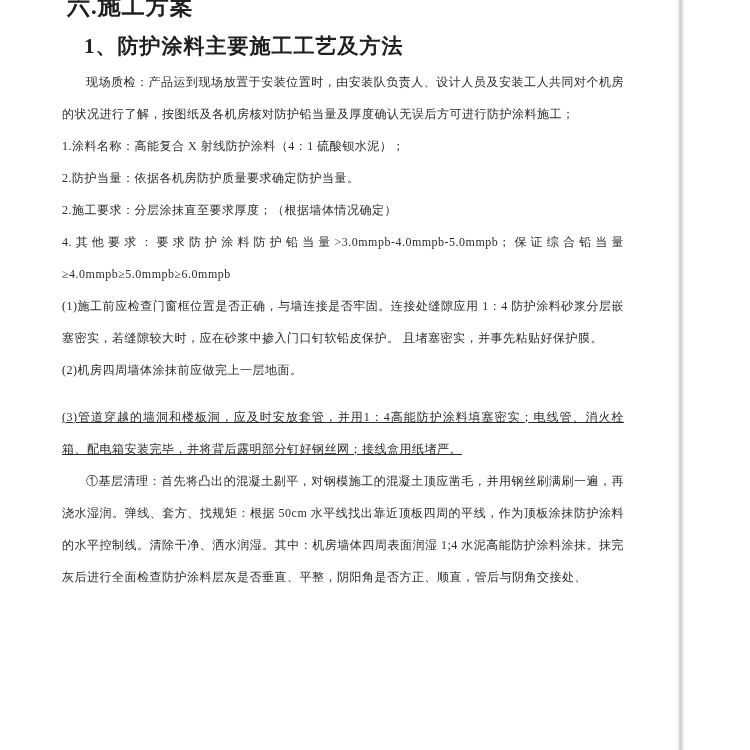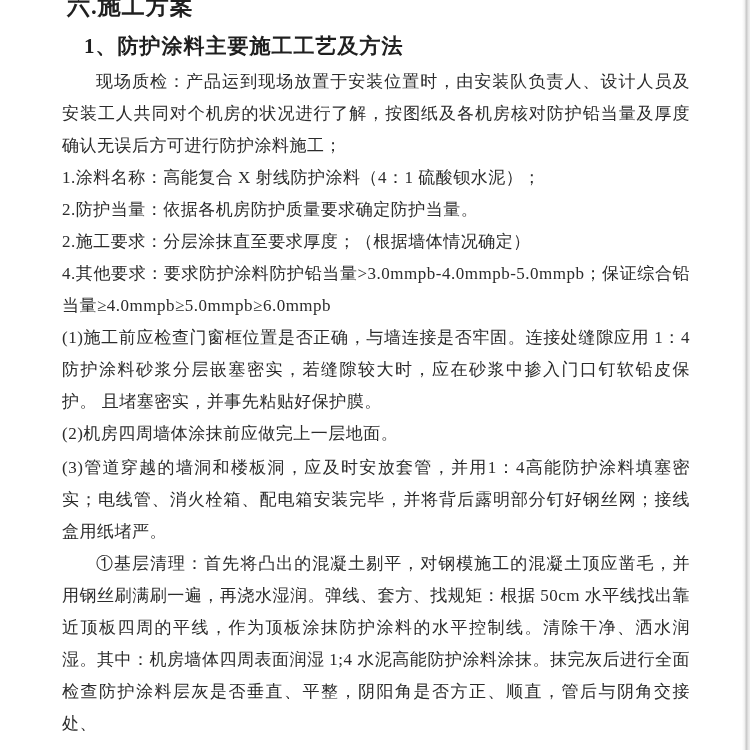--- a/index.html
+++ b/index.html
@@ -2,21 +2,21 @@
 <html style="--text-color: #2b2b2b; --title-color: #1f1f1f; --bg-color: #ffffff; --edge-line: #c9c9c9; --edge-fill: #f0f0f0;"><head>
 <meta charset="utf-8">
 <style>
   html, body {
     margin: 0;
     padding: 0;
     background: #ffffff;
   }
   .page {
     position: relative;
-    width: 750px;
+    width: 684px;
     height: 750px;
     background: var(--bg-color, #ffffff);
     overflow: hidden;
     font-family: "Liberation Serif", "DejaVu Serif", serif;
   }
   .content {
     padding: 0 60px 0 62px;
   }
   .doc-title {
     font-size: 23px;
@@ -29,31 +29,32 @@
   .doc-heading {
     font-size: 21px;
     font-weight: bold;
     color: var(--title-color, #1f1f1f);
     margin: 12px 0 7px 22px;
     letter-spacing: 1px;
     line-height: 26px;
   }
   .paragraphs p {
     margin: 0;
-    font-size: 17px;
+    font-size: 12px;
     line-height: 32px;
     letter-spacing: 0.5px;
     color: var(--text-color, #2b2b2b);
     text-align: justify;
   }
   .paragraphs p.indent {
     text-indent: 2em;
   }
   .paragraphs p.gap {
-    margin-top: 2px;
+    margin-top: 15px;
+    text-decoration: underline;
   }
   .right-edge {
     position: absolute;
     top: 0;
     right: 0;
     width: 8px;
     height: 100%;
     background: linear-gradient(to right,
       #ffffff 0%,
       #f2f2f2 30%,

